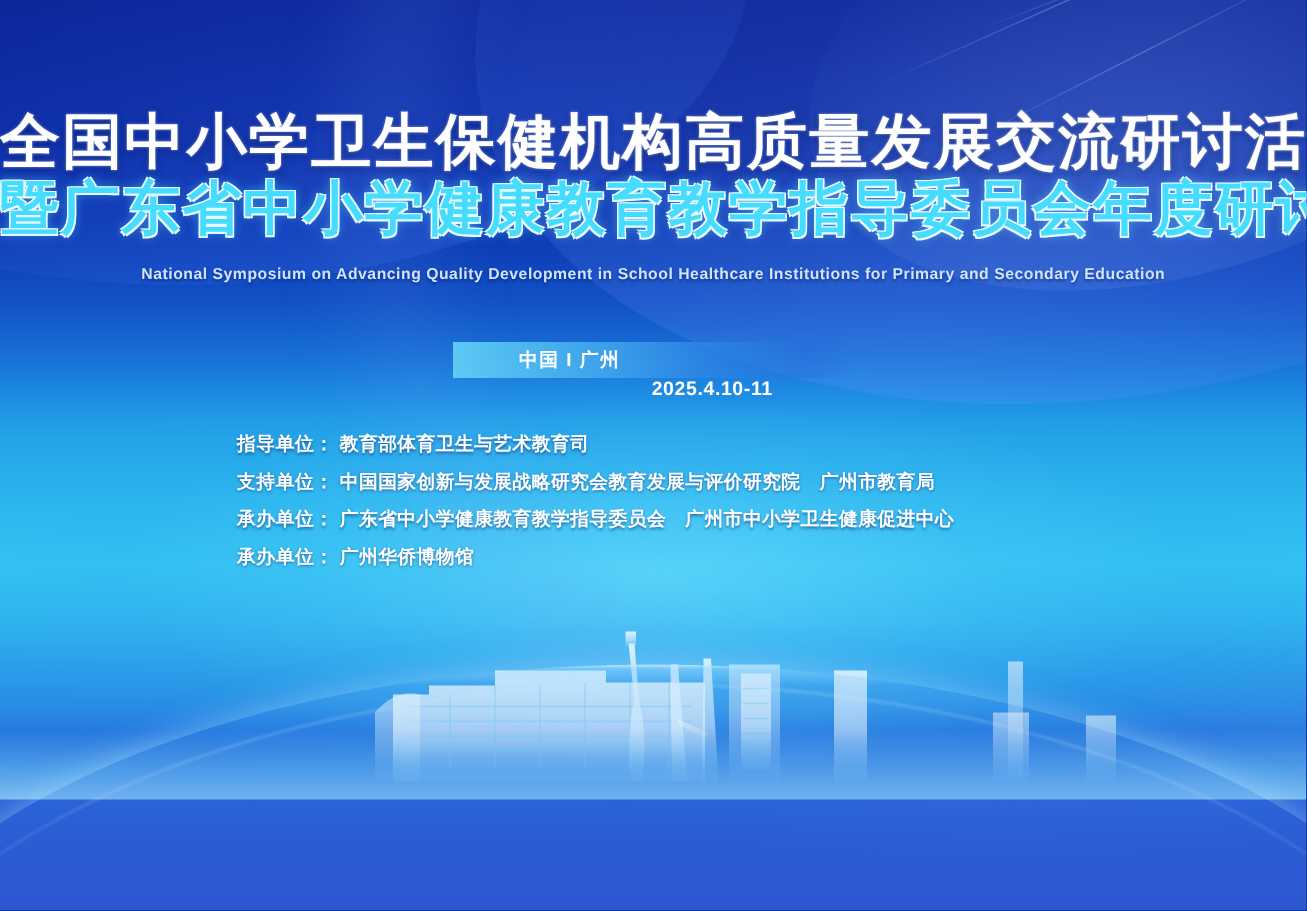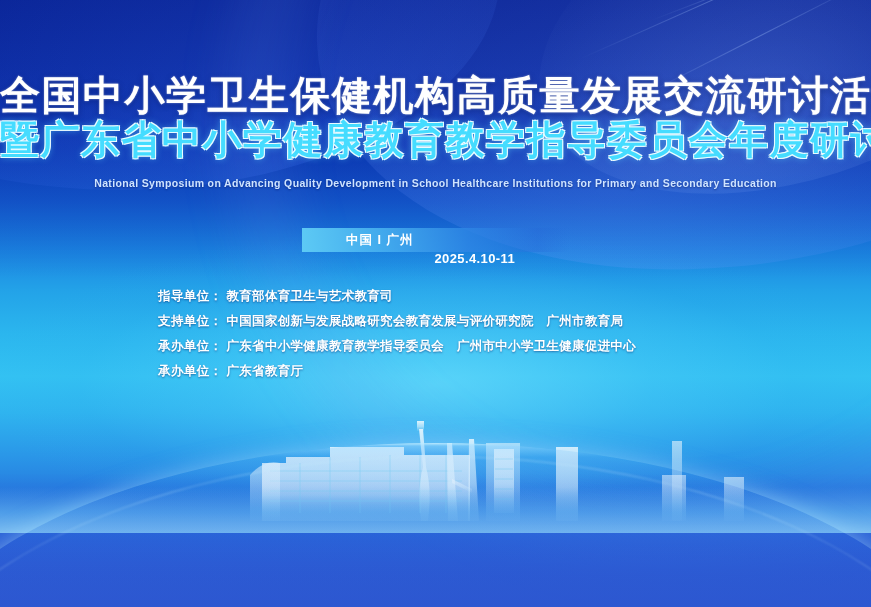--- a/index.html
+++ b/index.html
@@ -264,17 +264,17 @@
     <div class="org-row">
       <span class="org-label">支持单位：</span>
       <span class="org-value">中国国家创新与发展战略研究会教育发展与评价研究院　广州市教育局</span>
     </div>
     <div class="org-row">
       <span class="org-label">承办单位：</span>
       <span class="org-value">广东省中小学健康教育教学指导委员会　广州市中小学卫生健康促进中心</span>
     </div>
     <div class="org-row">
       <span class="org-label">承办单位：</span>
-      <span class="org-value">广东省教育厅</span>
+      <span class="org-value">广州华侨博物馆</span>
     </div>
   </div>
 
 </div>
 
 </body></html>

